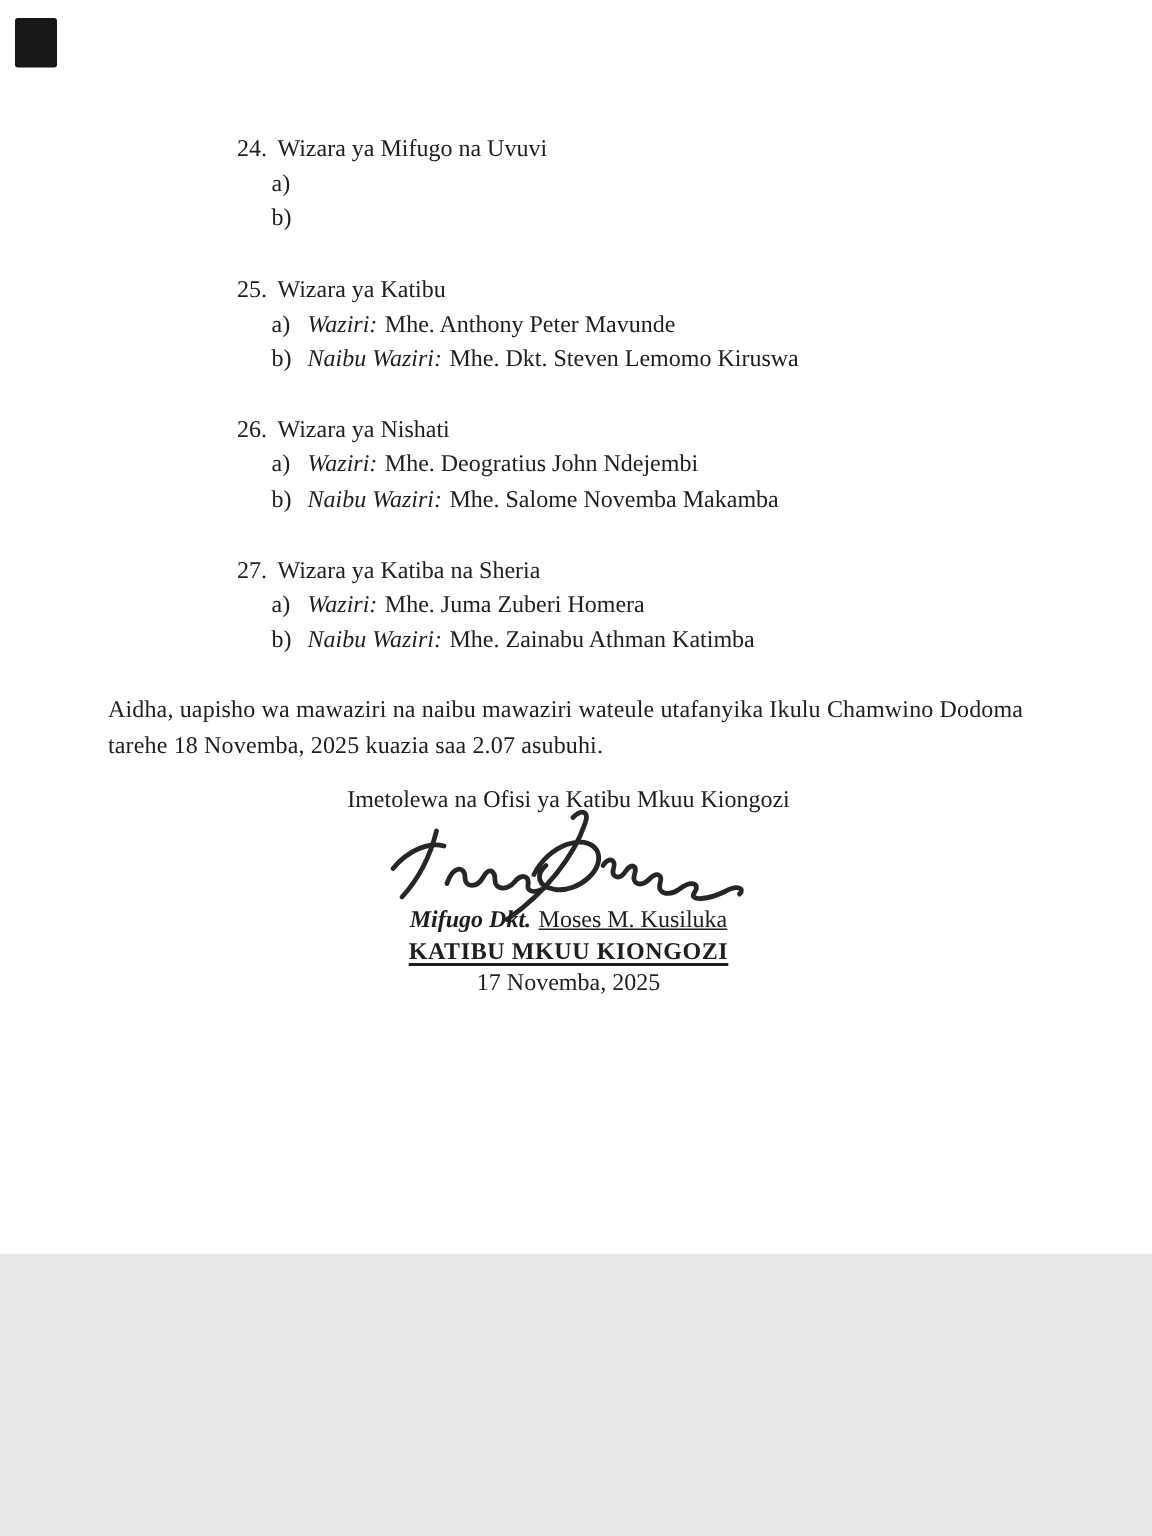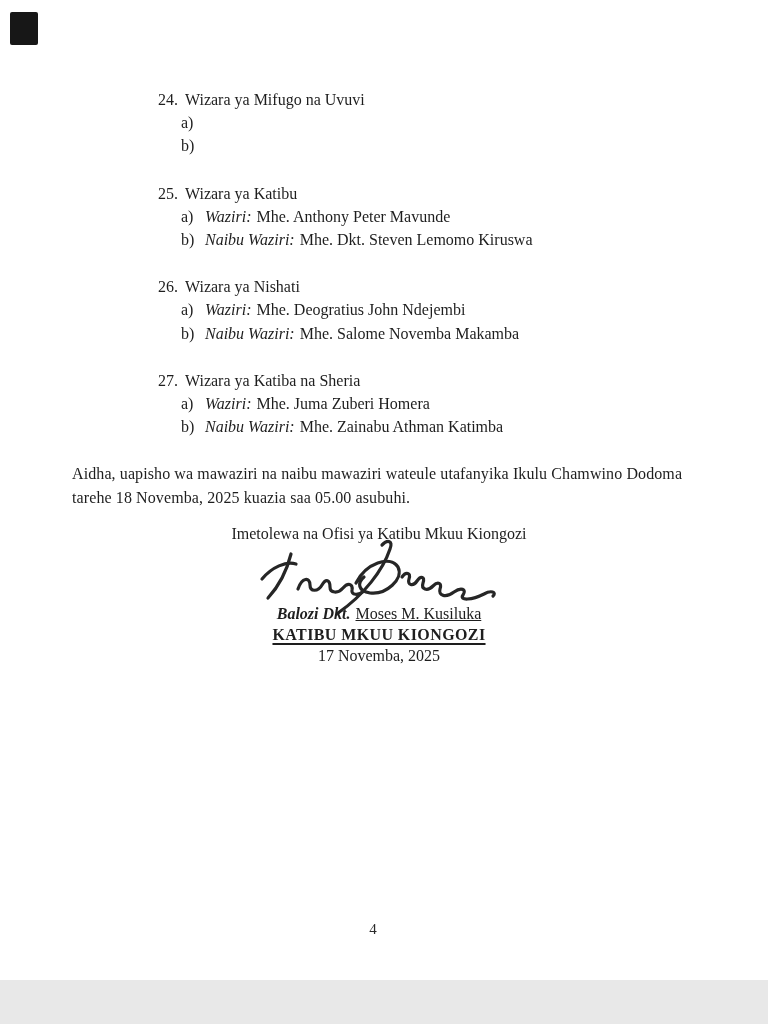--- a/index.html
+++ b/index.html
@@ -1,18 +1,18 @@
 <!DOCTYPE html>
 <html><head>
 <meta charset="utf-8">
 <style>
   html,body{margin:0;padding:0;background:#e8e8e8;}
   .page{
     position:relative;
-    width:768px;height:980px;
+    width:768px;height:836px;
     margin:0 auto;
     background:#ffffff;
     overflow:hidden;
     font-family:"Liberation Serif", serif;
     color:#1e1e1e;
     font-size:16px;
   }
   .corner-mark{
     position:absolute;left:10px;top:12px;
     width:28px;height:33px;
@@ -117,36 +117,36 @@
       <div class="m-row">
         <span class="s-letter">a)</span>
         <span><span class="role-label">Waziri:</span><span class="person-name">Mhe. Juma Zuberi Homera</span></span>
       </div>
       <div class="m-row">
         <span class="s-letter">b)</span>
         <span><span class="role-label">Naibu Waziri:</span><span class="person-name">Mhe. Zainabu Athman Katimba</span></span>
       </div>
     </div>
 
-    <div class="body-paragraph">Aidha, uapisho wa mawaziri na naibu mawaziri wateule utafanyika Ikulu Chamwino Dodoma tarehe 18 Novemba, 2025 kuazia saa 05.00 asubuhi.</div>
+    <div class="body-paragraph">Aidha, uapisho wa mawaziri na naibu mawaziri wateule utafanyika Ikulu Chamwino Dodoma tarehe 18 Novemba, 2025 kuazia saa 2.07 asubuhi.</div>
 
     <div class="closing">
       <div class="issued-line">Imetolewa na Ofisi ya Katibu Mkuu Kiongozi</div>
 
       <svg class="signature-svg" width="250" height="74" viewBox="0 0 250 74" fill="none" stroke="#262626" stroke-width="3.2" stroke-linecap="round" stroke-linejoin="round">
         <path d="M8,40 C18,28 32,22 42,25"></path>
         <path d="M37,15 C33,31 25,47 14,59"></path>
         <path d="M44,50 C48,38 56,38 56,46 C56,53 64,53 68,46 C72,39 76,41 76,48 C76,54 84,55 89,49 C94,43 99,45 98,51 C97,56 104,57 110,52"></path>
         <path d="M102,44 C112,24 136,16 144,28 C150,40 132,56 116,54 C104,52 103,44 110,38"></path>
         <path d="M128,6 C134,0 139,2 136,10 C129,31 110,56 84,74"></path>
         <path d="M148,38 C152,32 157,34 155,40 C153,46 159,48 163,42 C167,36 171,38 169,44 C167,50 173,53 179,47 C184,42 188,44 186,50 C184,57 192,59 200,53 C207,48 213,50 209,56 C205,62 218,61 230,55 C237,51 243,53 239,57"></path>
       </svg>
 
       <div class="sig-name">
-        <span class="sig-prefix">Balozi Dkt.</span><span class="sig-person">Moses M. Kusiluka</span>
+        <span class="sig-prefix">Mifugo Dkt.</span><span class="sig-person">Moses M. Kusiluka</span>
       </div>
       <div class="sig-role">KATIBU MKUU KIONGOZI</div>
       <div class="sig-date">17 Novemba, 2025</div>
     </div>
 
   </div>
 
   <div class="page-number">4</div>
 
 </div>

